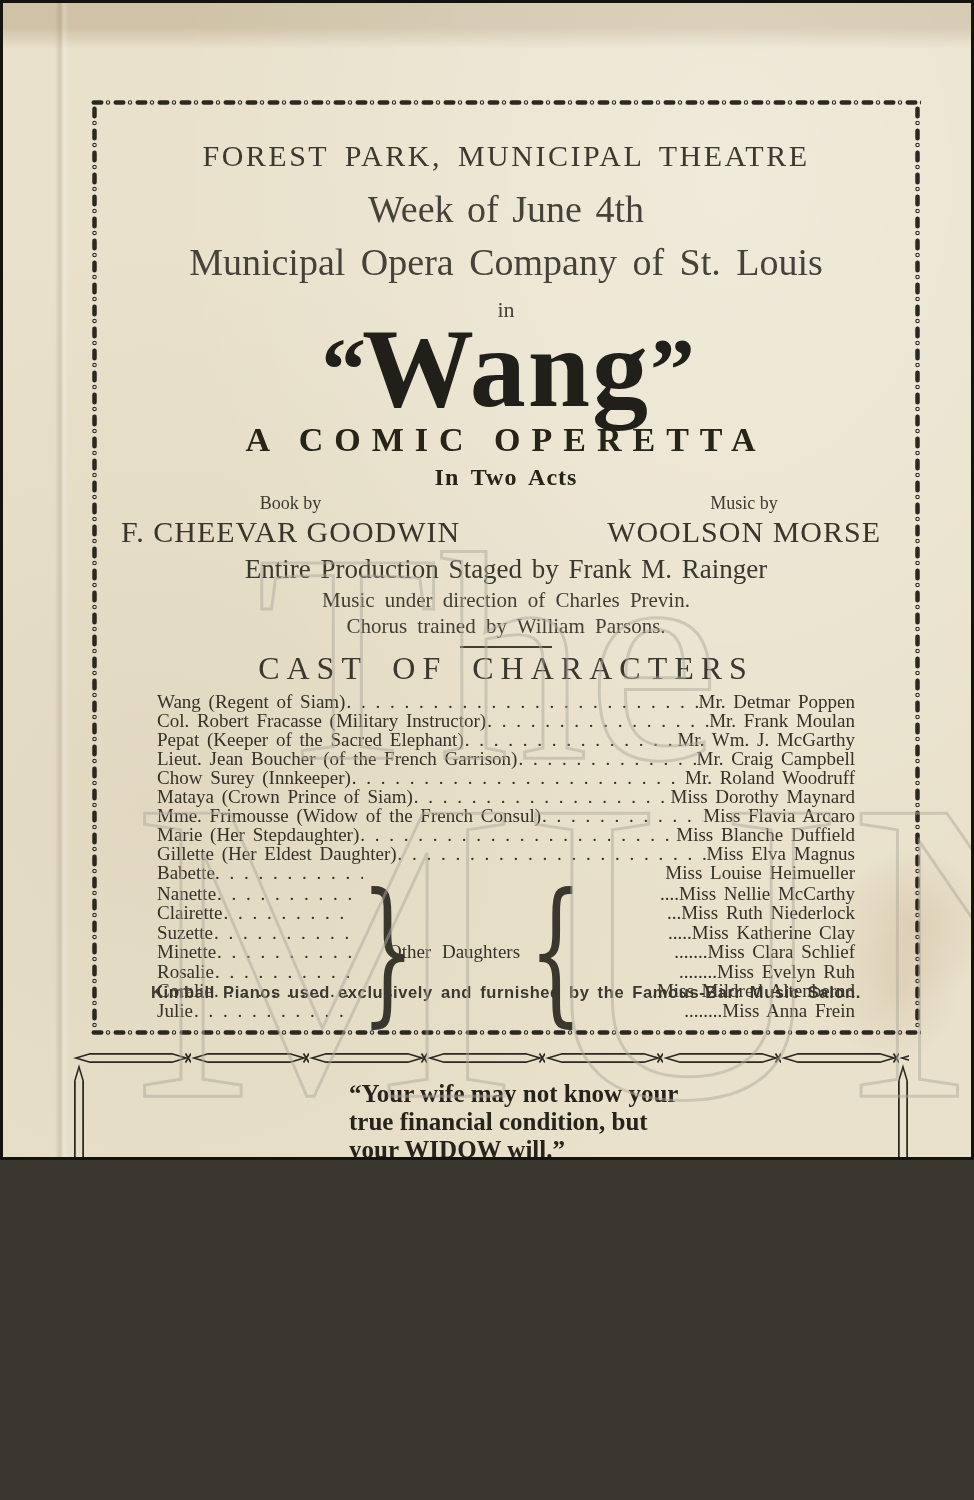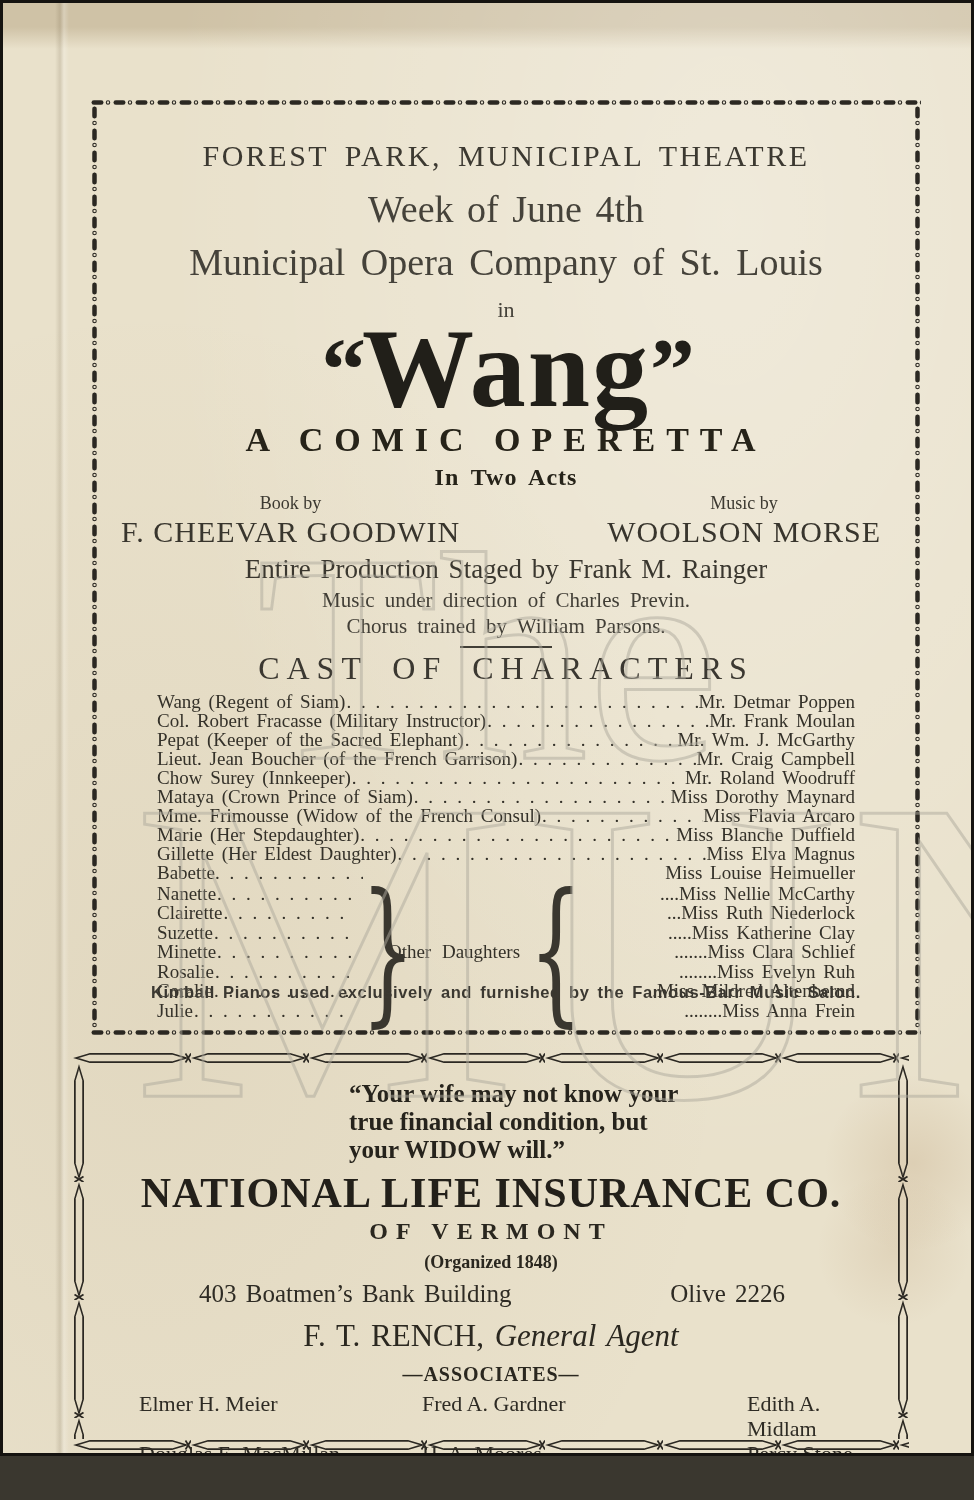--- a/index.html
+++ b/index.html
@@ -1,17 +1,17 @@
 <!DOCTYPE html>
 <html><head>
 <meta charset="utf-8">
 <style>
   html,body{margin:0;padding:0;background:#3a372f;}
   .page{
-    position:relative; width:974px; height:1456px; overflow:hidden;
+    position:relative; width:974px; height:1160px; overflow:hidden;
     box-sizing:border-box; border:3px solid #151310;
     background:
       radial-gradient(ellipse at 75% 15%, rgba(255,255,255,.30), rgba(255,255,255,0) 55%),
       radial-gradient(ellipse at 15% 70%, rgba(130,100,50,.07), rgba(130,100,50,0) 50%),
       radial-gradient(circle at 94% 80%, rgba(146,96,42,.14), rgba(146,96,42,0) 6%),
       radial-gradient(circle at 92% 86%, rgba(146,96,42,.10), rgba(146,96,42,0) 5%),
       linear-gradient(#cfc2a6 0 24px, rgba(207,194,166,0) 46px),
       #e9e1cb;
     font-family:"Liberation Serif","DejaVu Serif",serif; color:#33302a;
   }

